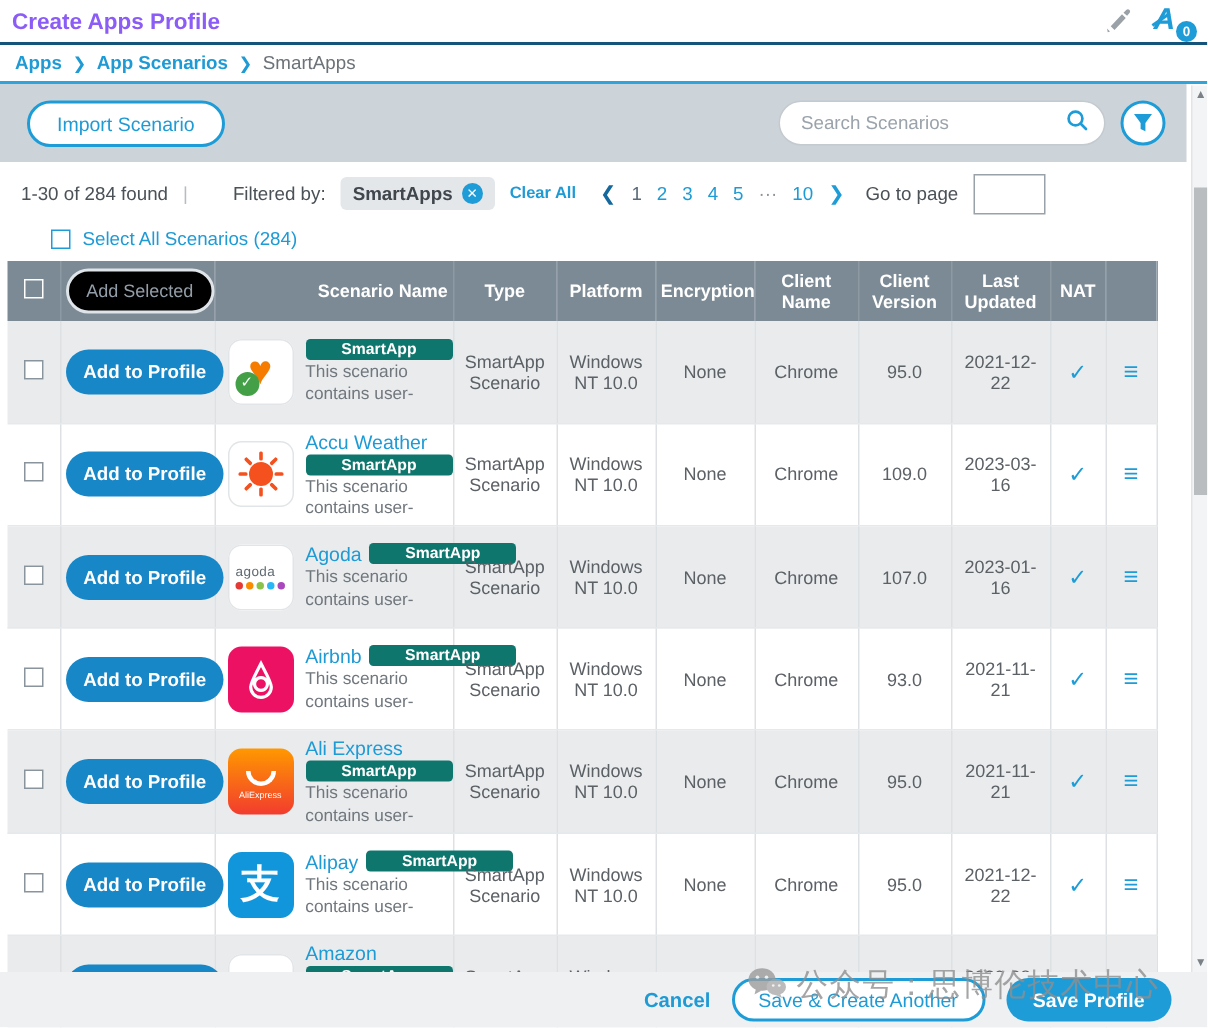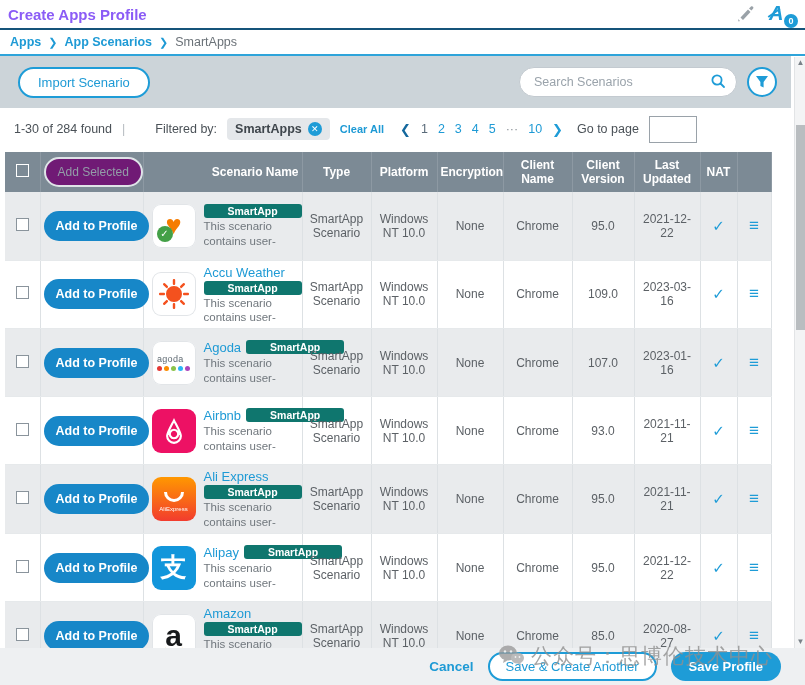--- a/index.html
+++ b/index.html
@@ -49,21 +49,21 @@
   
   .selectall { height:22px; display:flex; align-items:center; gap:8px; padding:0 0 0 34px; font-size:12.5px; color:#1e9ad5; }
   .cb { width:13px; height:13px; border:1.5px solid #8a949c; background:#fff; display:inline-block; cursor:pointer; }
   .cb.blue { border-color:#1e9cd7; }
 
   
   .tablewrap { margin:4px 0 0 5px; width:766px; }
   table { border-collapse:collapse; table-layout:fixed; width:766px; }
   thead th { background:#7c8a95; color:#fff; font-size:12px; font-weight:bold; height:40px; border-right:1px solid #8d99a3; text-align:center; padding:2px 3px; }
   thead th.al { text-align:right; padding-left:10px; }
-  .add-selected { background:#701a75; border:2px solid #dfe4e8; color:#939ea8; border-radius:15px; padding:6px 12px; font-size:12px; font-family:inherit; cursor:default; white-space:nowrap; }
+  .add-selected { background:#000000; border:2px solid #dfe4e8; color:#939ea8; border-radius:15px; padding:6px 12px; font-size:12px; font-family:inherit; cursor:default; white-space:nowrap; }
   tbody td { border-right:1px solid #dde1e4; border-bottom:1px solid #e6e9eb; font-size:12px; color:#5c6166; text-align:center; padding:4px 3px; height:68px; vertical-align:middle; }
   tbody tr.alt td { background:#e9ebed; }
   .add-profile { background:#1787c8; color:#fff; border:none; border-radius:15px; padding:8px 12px; font-size:12.5px; font-weight:bold; font-family:inherit; cursor:pointer; white-space:nowrap; }
   .scell { display:flex; align-items:center; text-align:left; gap:8px; padding-left:5px; }
   .appicon { width:44px; height:44px; border-radius:9px; flex:none; position:relative; display:flex; align-items:center; justify-content:center; overflow:hidden; }
   .sinfo { display:flex; flex-direction:column; gap:1px; min-width:0; }
   .name-line { display:flex; align-items:center; gap:5px; }
   .app-link { color:#1e9ad5; font-size:13px; cursor:pointer; white-space:nowrap; }
   .badge { background:#0f766e; color:#fff; font-size:10.5px; padding:1px 24px; border-radius:3px; align-self:flex-start; white-space:nowrap;font-weight:bold; }
   .desc { color:#70777d; font-size:11.5px; line-height:1.25; width:104px; }
@@ -166,20 +166,24 @@
         <span>4</span>
         <span>5</span>
         <span class="dots">···</span>
         <span>10</span>
       </span>
     <span class="pg-chev" style="color:#1e9cd7;">❯</span>
     <span style="margin-left:4px;">Go to page</span>
     <input class="goto-input" value="" style="">
   </div>
 
+  <div class="selectall">
+    <span class="cb blue"></span>
+    <span>Select All Scenarios (284)</span>
+  </div>
 
   <div class="tablewrap">
     <table>
       <colgroup>
         <col style="width:35px">
           <col style="width:103px">
           <col style="width:159px">
           <col style="width:69px">
         <col style="width:66px">
           <col style="width:66px">

